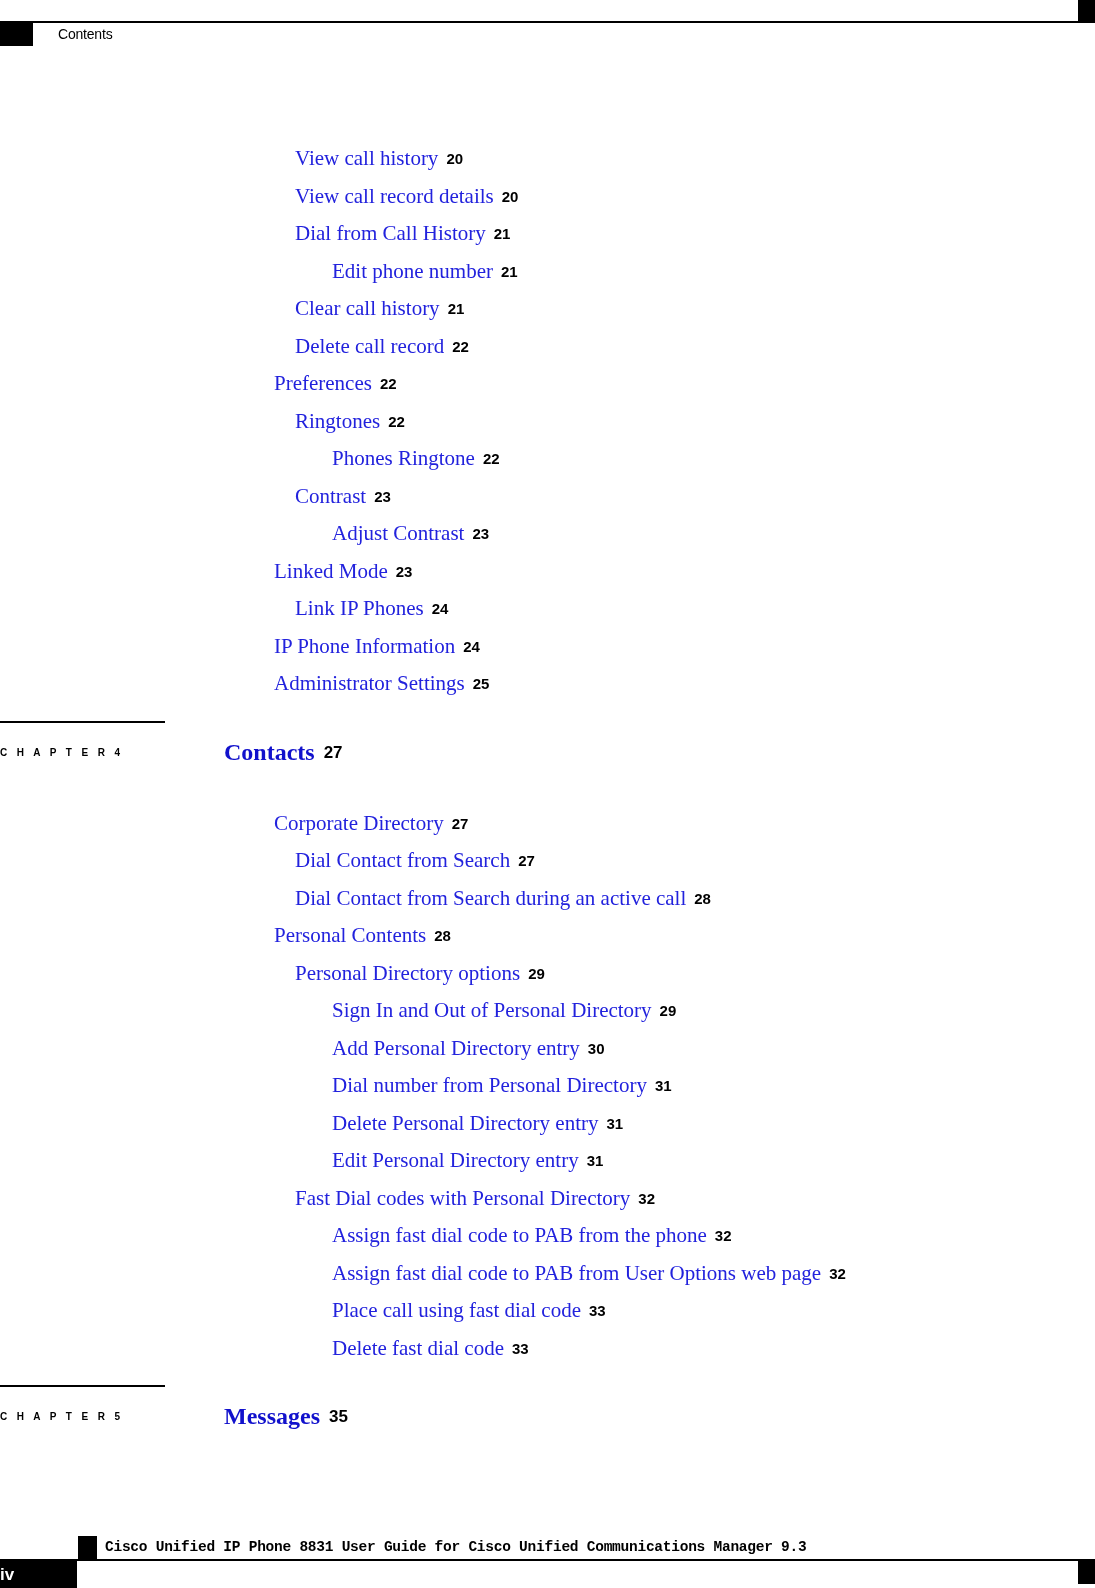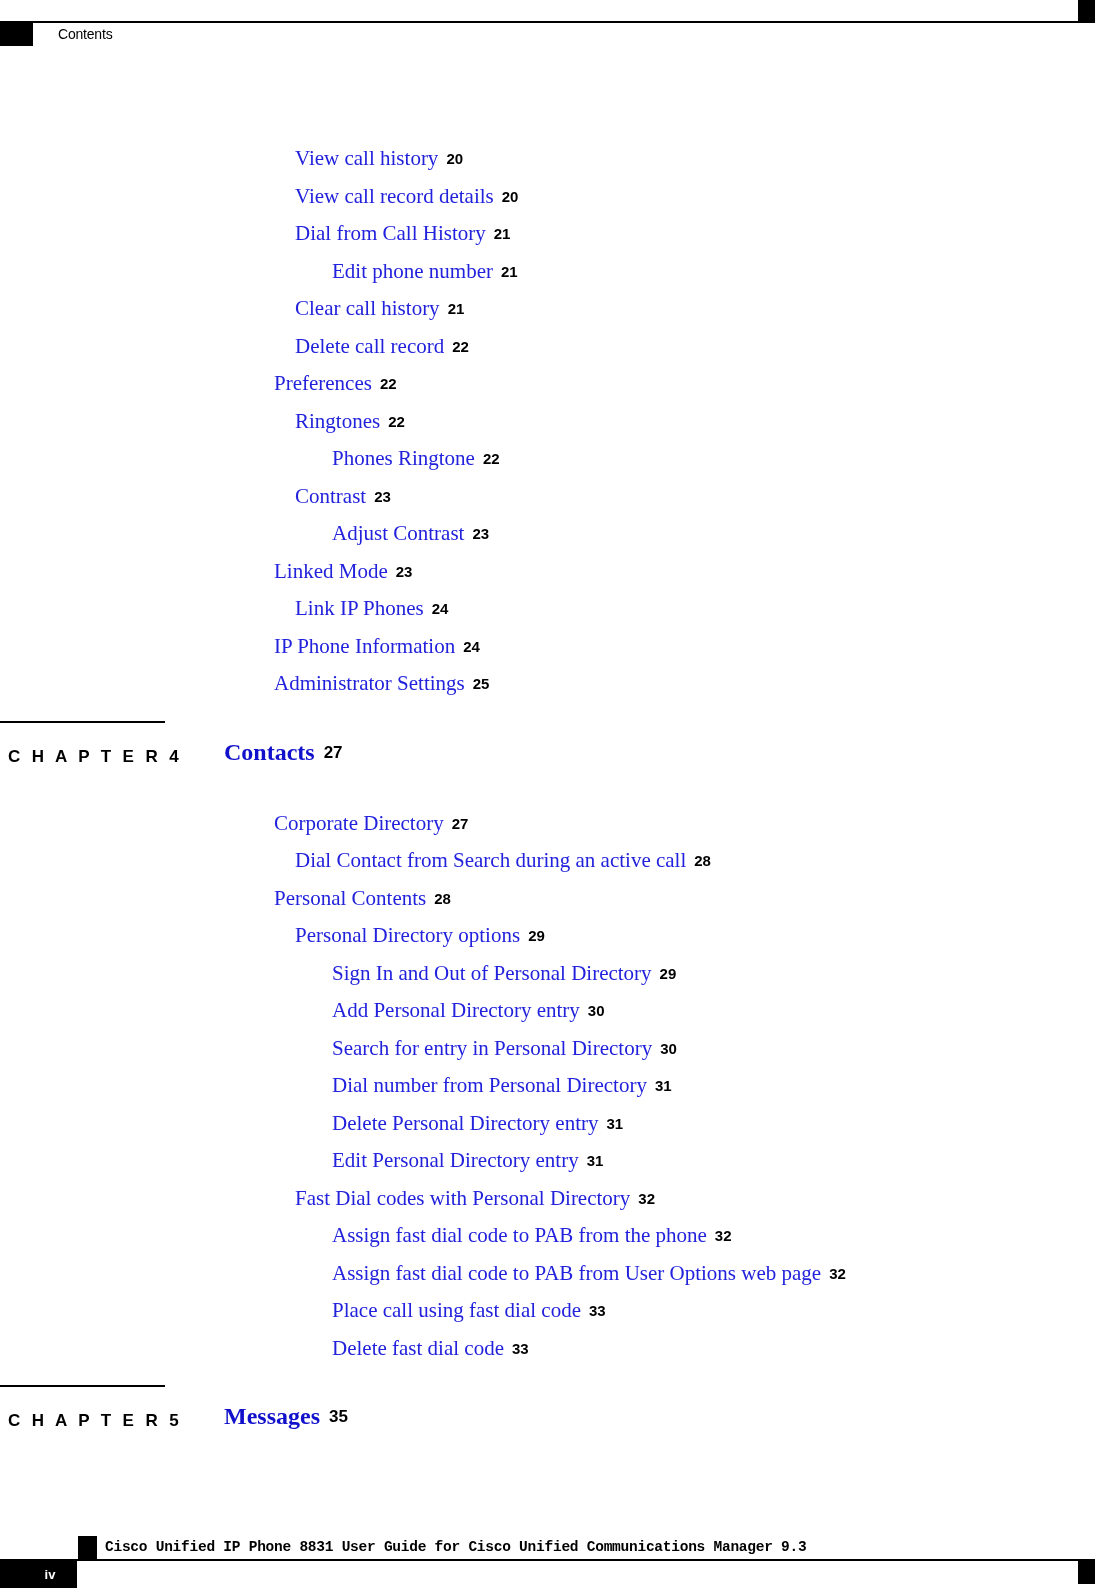--- a/index.html
+++ b/index.html
@@ -113,24 +113,23 @@
     height: 46px;
     padding-top: 22px;
     white-space: nowrap;
   }
   .chapter-num {
     position: absolute;
     left: 0;
     top: 26px;
     font-family: "Liberation Sans", "DejaVu Sans", sans-serif;
     font-weight: bold;
-    font-size: 17px;
+    font-size: 10px;
     letter-spacing: 3.4px;
     color: #000000;
-    margin-left: 8px;
   }
   .chapter-title-wrap {
     position: absolute;
     left: 224px;
     top: 18px;
     white-space: nowrap;
   }
   .chapter-title {
     font-family: "Liberation Serif", "DejaVu Serif", serif;
     font-weight: bold;
@@ -201,24 +200,23 @@
     height: 27px;
     background: #000000;
   }
   #footer-folio {
     position: absolute;
     left: 0;
     top: 51px;
     width: 100px;
     height: 27px;
     line-height: 27px;
-    text-align: center;
-    font-family: "Liberation Sans", "DejaVu Sans", sans-serif;
-    font-weight: bold;
-    font-size: 13px;
+    font-family: "Liberation Sans", "DejaVu Sans", sans-serif;
+    font-weight: bold;
+    font-size: 17px;
     color: #ffffff;
   }
 </style>
 </head>
 <body>
 
 <div id="page-header">
   <div id="header-corner-bar"></div>
   <div id="header-rule"></div>
   <div id="header-marker"></div>
@@ -247,26 +245,26 @@
 
   <div id="chapter-blocks">
       <div class="chapter-block">
         <div class="chapter-rule"></div>
         <div class="chapter-row">
           <div class="chapter-num">C H A P T E R  4</div>
           <div class="chapter-title-wrap"><span class="chapter-title">Contacts</span><span class="chapter-page">27</span></div>
         </div>
         <div class="chapter-entries">
           <div class="toc-entry lvl-1"><span class="toc-label">Corporate Directory</span><span class="toc-page">27</span></div>
+          <div class="toc-entry lvl-2"><span class="toc-label">Dial Contact from Search</span><span class="toc-page">27</span></div>
           <div class="toc-entry lvl-2"><span class="toc-label">Dial Contact from Search during an active call</span><span class="toc-page">28</span></div>
           <div class="toc-entry lvl-1"><span class="toc-label">Personal Contents</span><span class="toc-page">28</span></div>
           <div class="toc-entry lvl-2"><span class="toc-label">Personal Directory options</span><span class="toc-page">29</span></div>
           <div class="toc-entry lvl-3"><span class="toc-label">Sign In and Out of Personal Directory</span><span class="toc-page">29</span></div>
           <div class="toc-entry lvl-3"><span class="toc-label">Add Personal Directory entry</span><span class="toc-page">30</span></div>
-          <div class="toc-entry lvl-3"><span class="toc-label">Search for entry in Personal Directory</span><span class="toc-page">30</span></div>
           <div class="toc-entry lvl-3"><span class="toc-label">Dial number from Personal Directory</span><span class="toc-page">31</span></div>
           <div class="toc-entry lvl-3"><span class="toc-label">Delete Personal Directory entry</span><span class="toc-page">31</span></div>
           <div class="toc-entry lvl-3"><span class="toc-label">Edit Personal Directory entry</span><span class="toc-page">31</span></div>
           <div class="toc-entry lvl-2"><span class="toc-label">Fast Dial codes with Personal Directory</span><span class="toc-page">32</span></div>
           <div class="toc-entry lvl-3"><span class="toc-label">Assign fast dial code to PAB from the phone</span><span class="toc-page">32</span></div>
           <div class="toc-entry lvl-3"><span class="toc-label">Assign fast dial code to PAB from User Options web page</span><span class="toc-page">32</span></div>
           <div class="toc-entry lvl-3"><span class="toc-label">Place call using fast dial code</span><span class="toc-page">33</span></div>
           <div class="toc-entry lvl-3"><span class="toc-label">Delete fast dial code</span><span class="toc-page">33</span></div>
         </div>
       </div>

